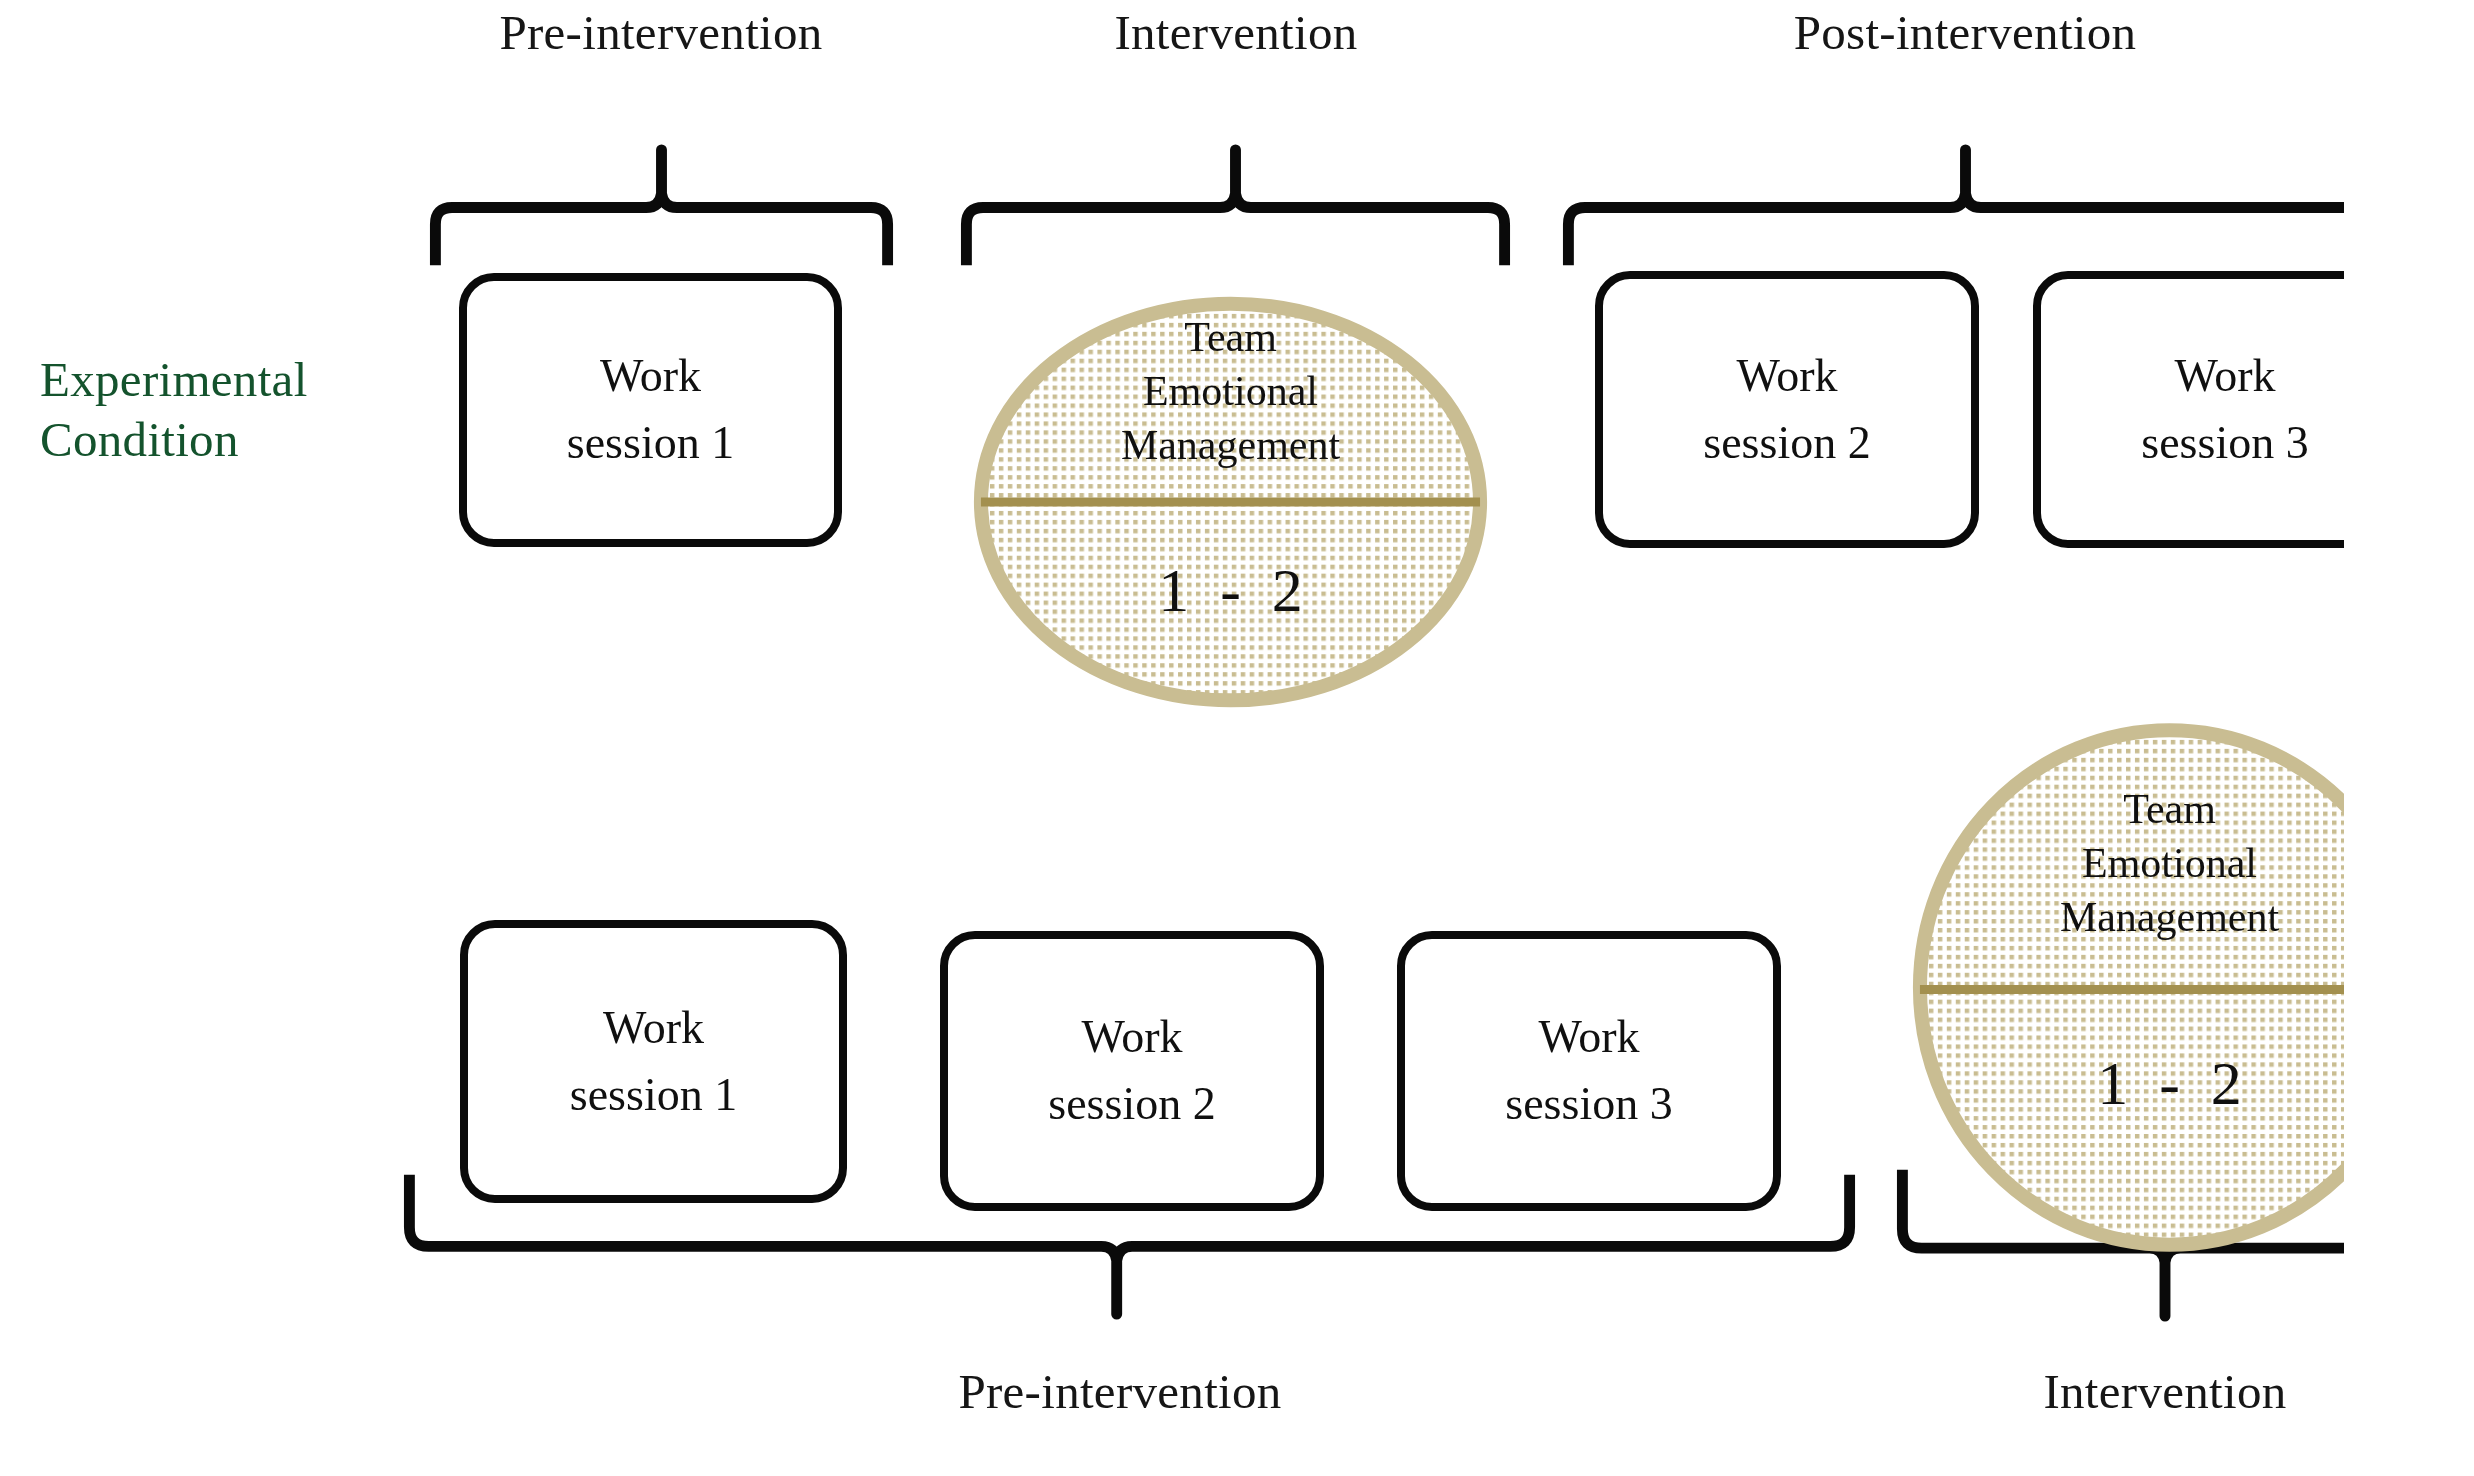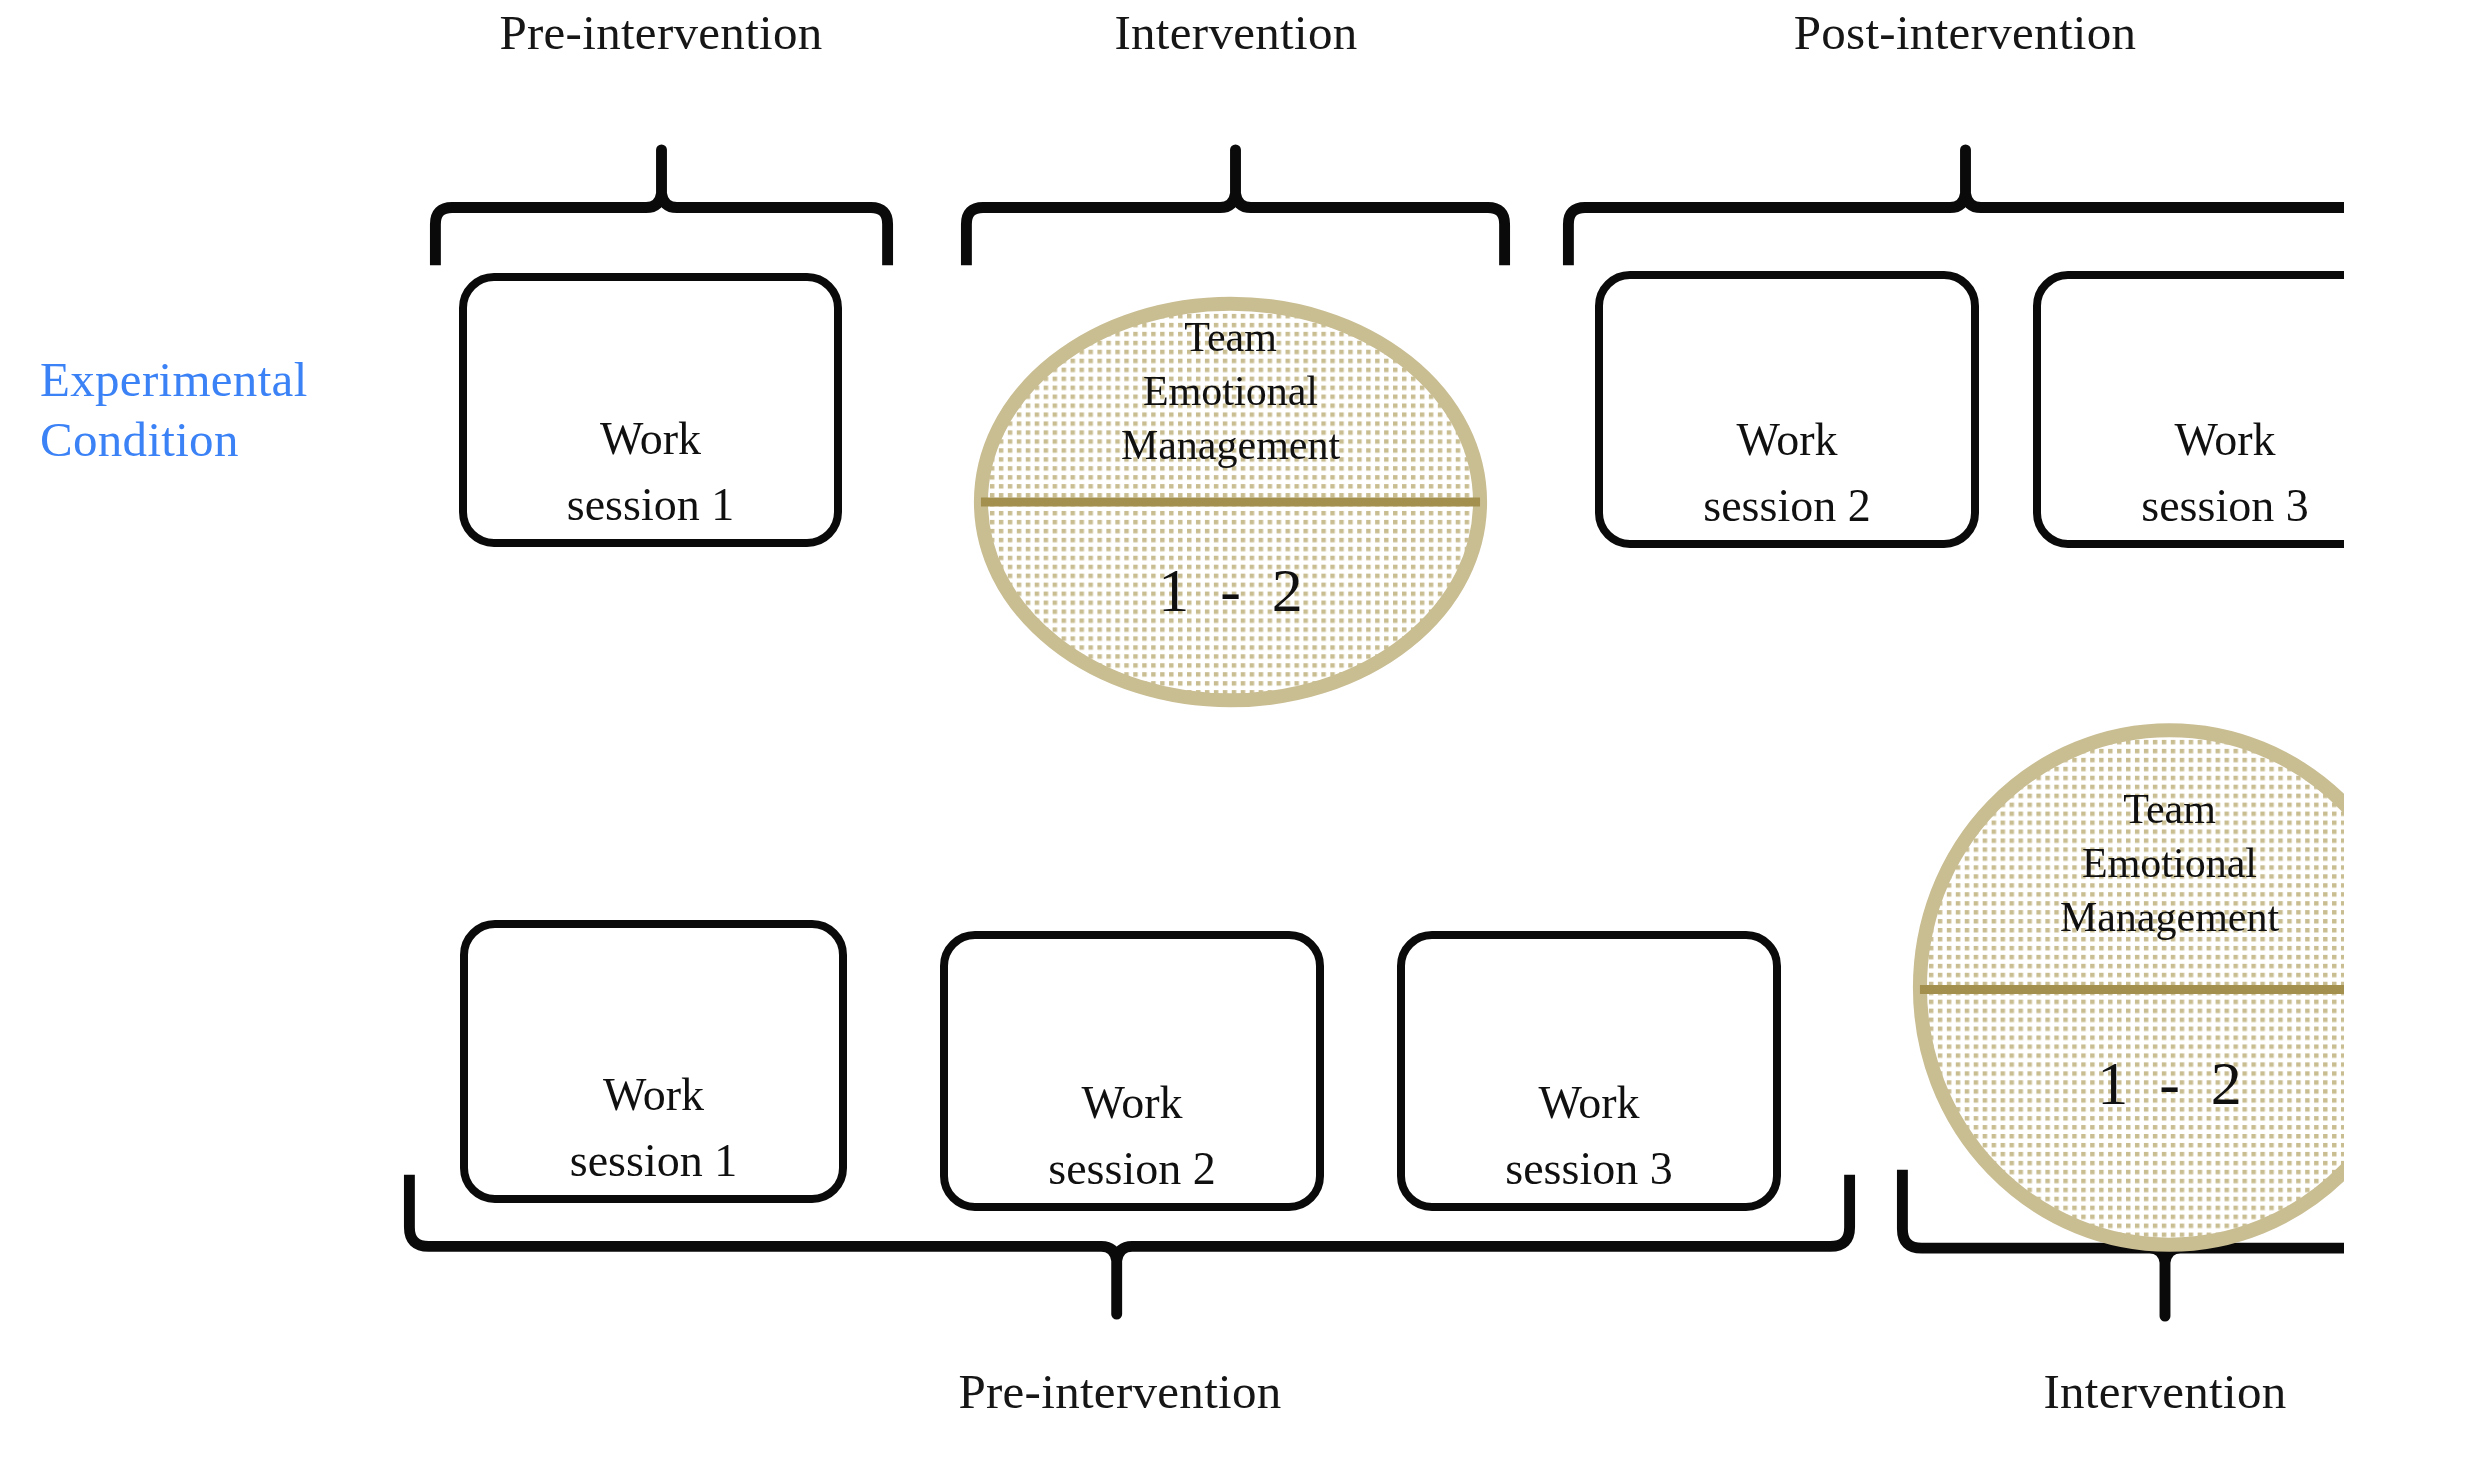--- a/index.html
+++ b/index.html
@@ -24,21 +24,21 @@
     line-height: 1.0;
     white-space: nowrap;
     text-align: center;
     color: #161616;
     letter-spacing: 0.3px;
   }
   .cond-label {
     position: absolute;
     font-size: 49px;
     line-height: 1.22;
-    color: #3b82f6;
+    color: #14532d;
     text-align: left;
     white-space: nowrap;
     letter-spacing: 0.3px;
   }
   .foot-label {
     position: absolute;
     font-size: 49px;
     line-height: 1.0;
     white-space: nowrap;
     text-align: center;
@@ -49,21 +49,21 @@
   
   .wsbox {
     position: absolute;
     box-sizing: border-box;
     border: 8.3px solid #0a0a0a;
     border-radius: 35px;
     background: #ffffff;
     display: flex;
     flex-direction: column;
     align-items: center;
-    justify-content: flex-end;
+    justify-content: center;
     z-index: 5;
   }
   .wsbox .ln {
     font-size: 46px;
     line-height: 1.45;
     white-space: nowrap;
     color: #101010;
   }
 
   

